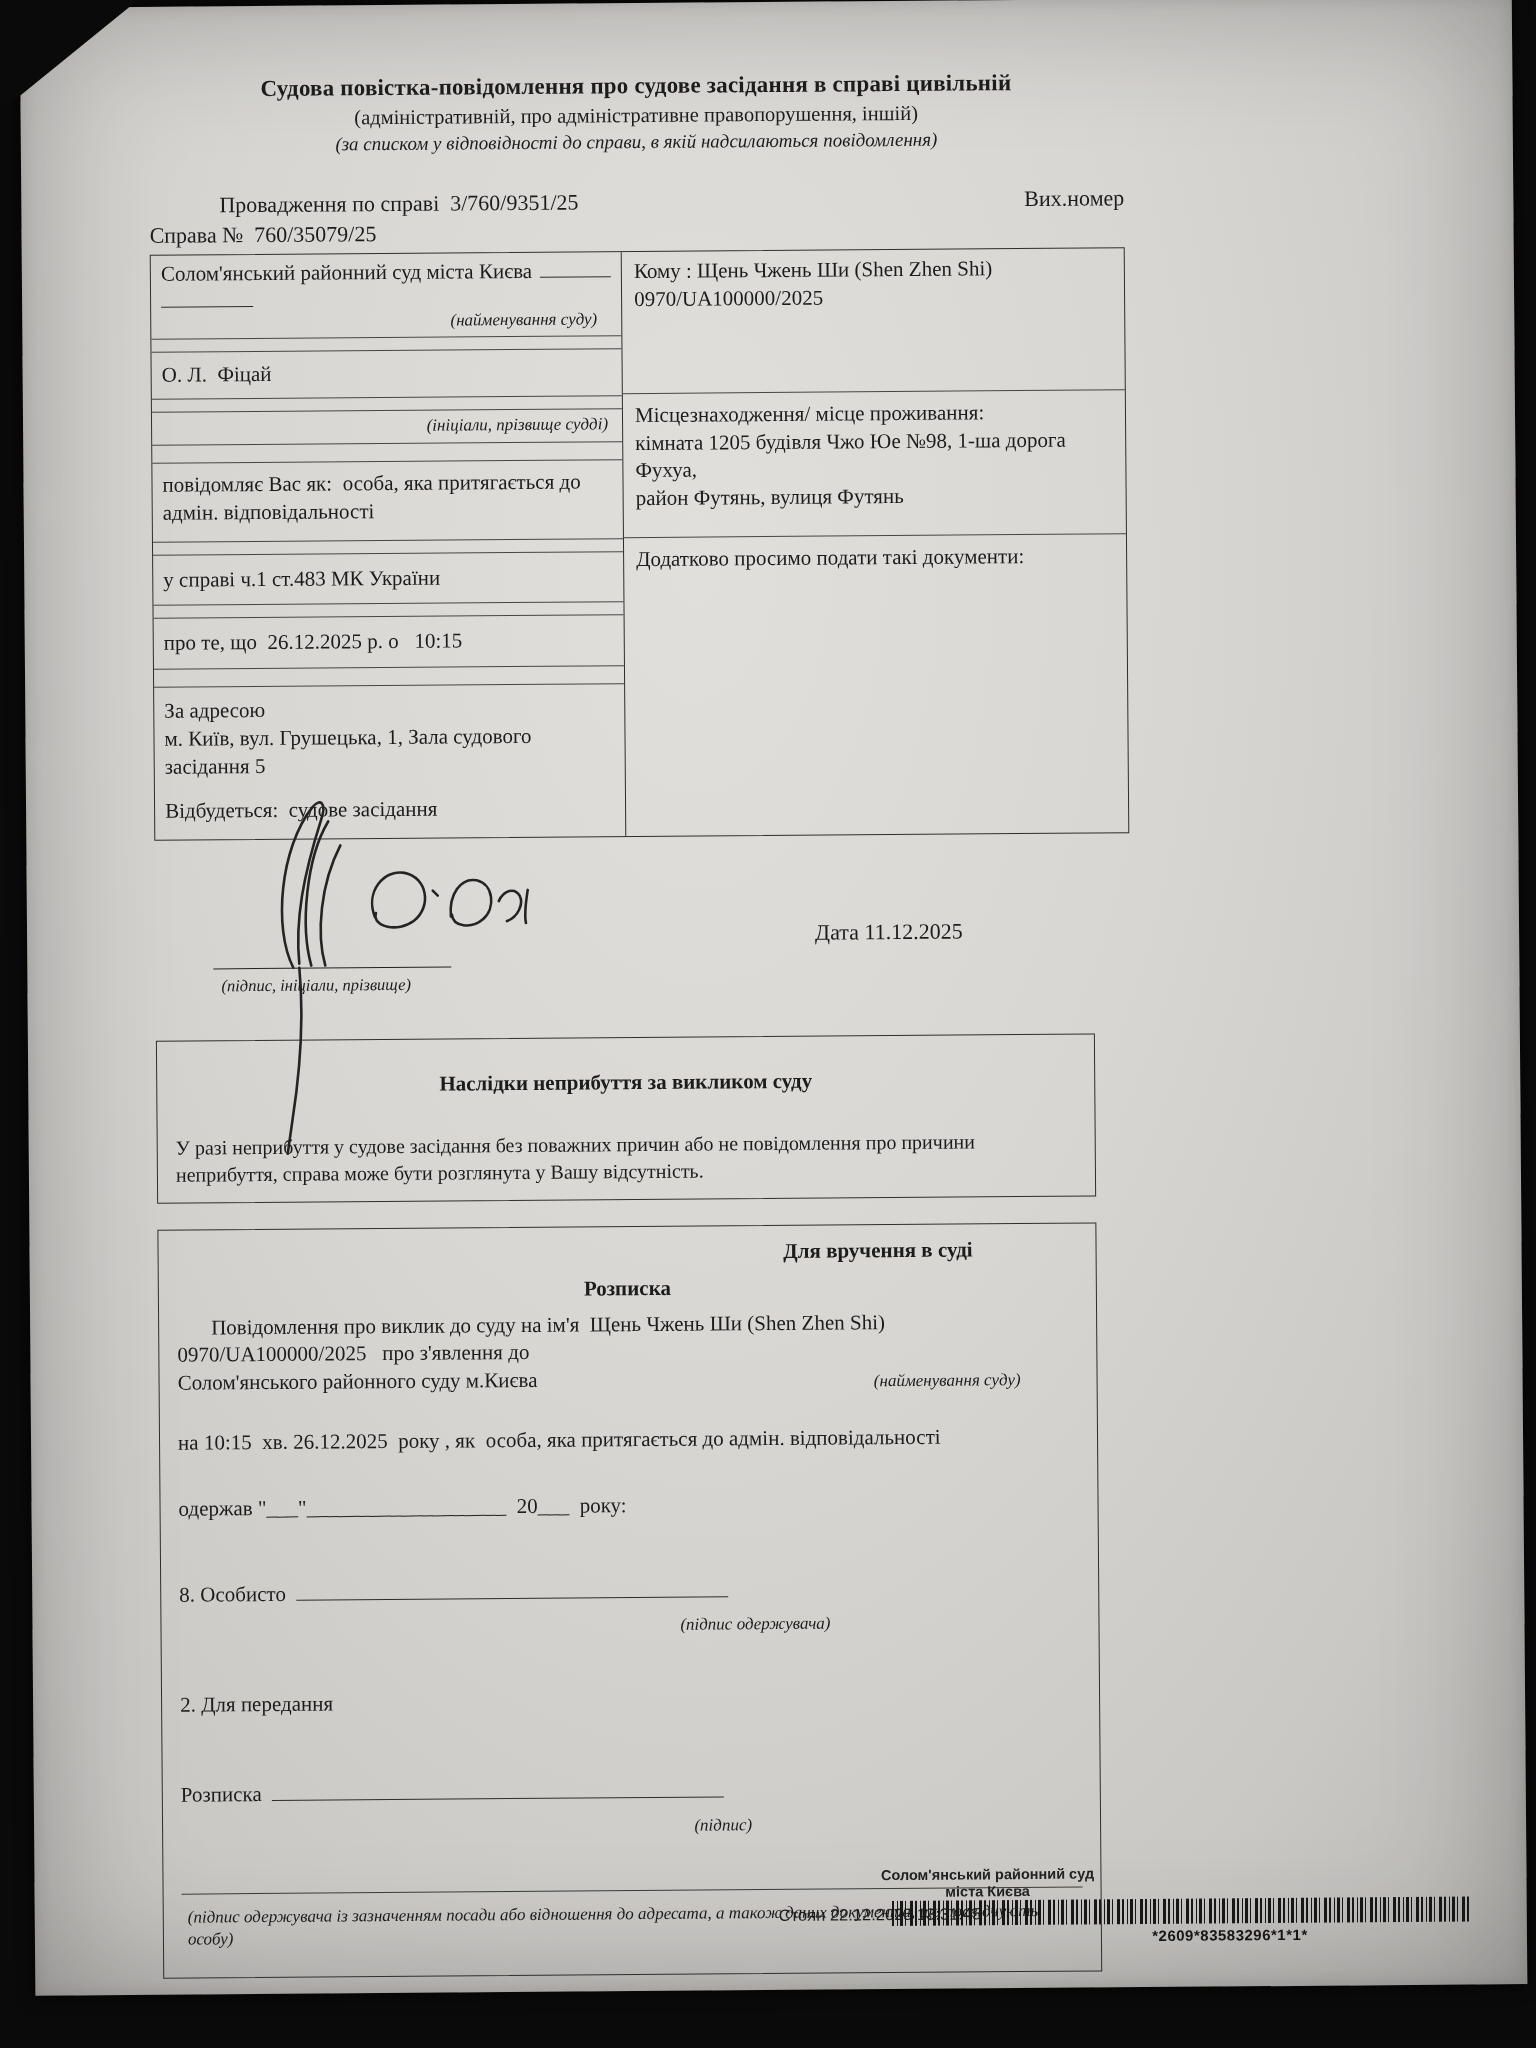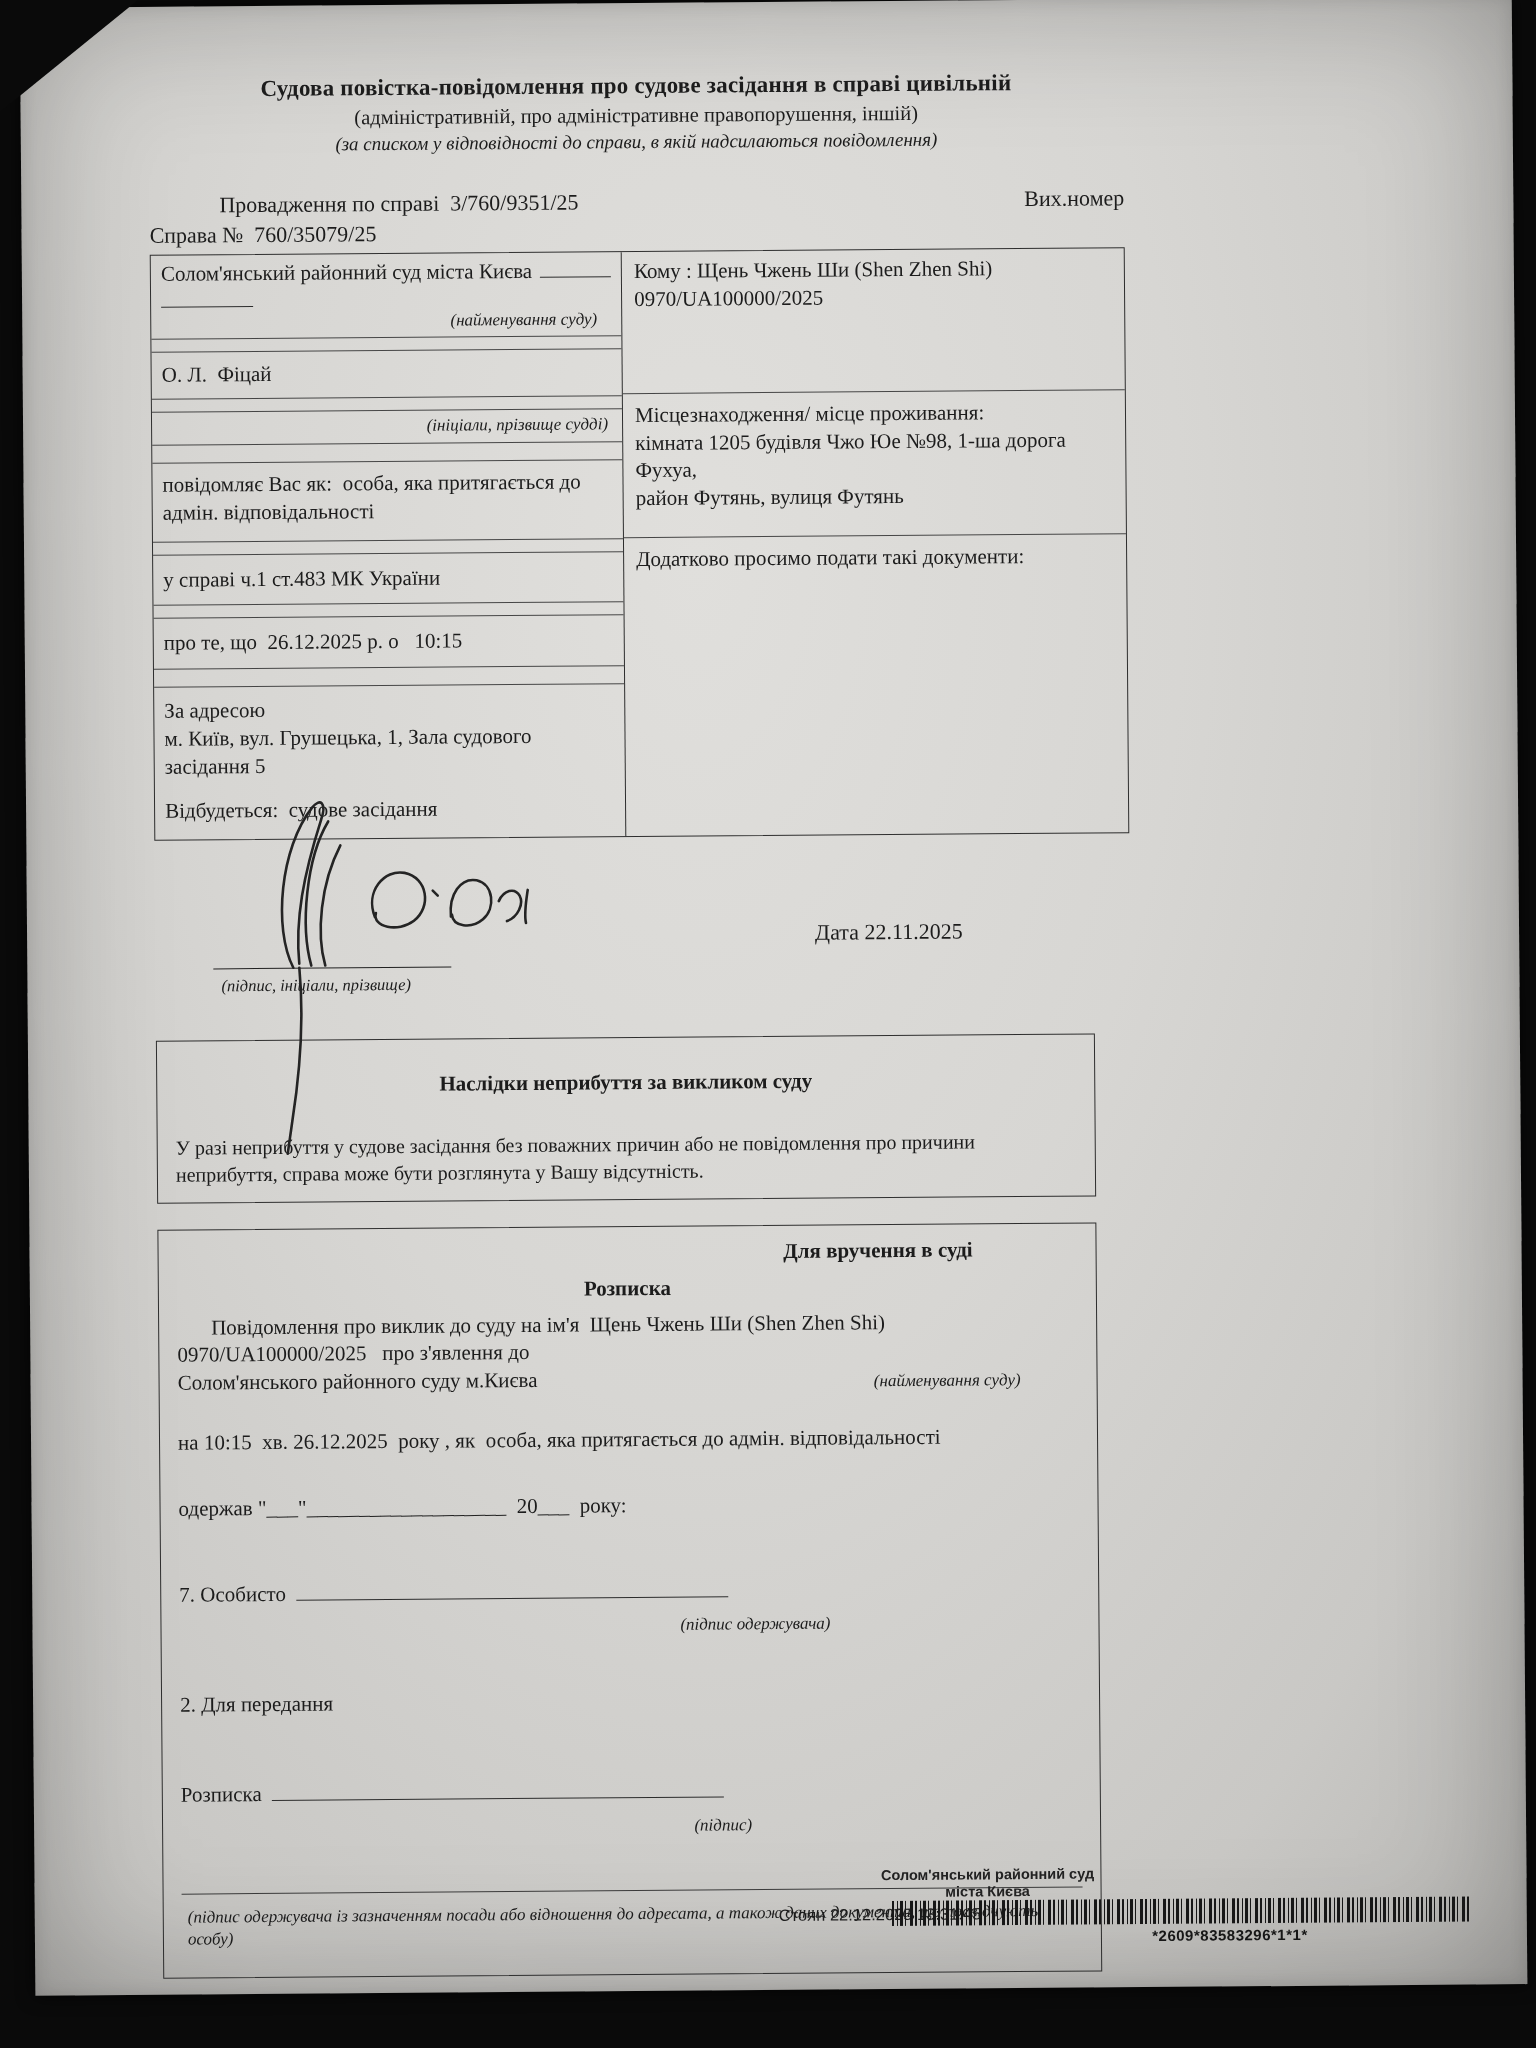--- a/index.html
+++ b/index.html
@@ -147,41 +147,41 @@
             <path d="M226,92 L231,97"></path>
             <path d="M244,118 C242,96 254,79 270,82 C287,86 289,110 276,121 C264,131 246,128 245,116"></path>
             <path d="M292,103 C297,92 308,89 313,98 C317,106 311,119 300,123"></path>
             <path d="M321,92 C319,105 317,116 319,125"></path>
           </g>
         </svg>
         <div class="sig-line"></div>
         <div class="sig-caption t">(підпис, ініціали, прізвище)</div>
         <div class="date-block">
           <span class="b t">Дата</span>
-          <span class="t">22.11.2025</span>
+          <span class="t">11.12.2025</span>
         </div>
       </div>
 
       <div class="cons-box">
         <div class="cons-title t">Наслідки неприбуття за викликом суду</div>
         <div class="cons-text t">У разі неприбуття у судове засідання без поважних причин або не повідомлення про причини неприбуття, справа може бути розглянута у Вашу відсутність.</div>
       </div>
 
       <div class="rec-box">
         <div class="rec-delivery t">Для вручення в суді</div>
         <div class="rec-title t">Розписка</div>
         <div class="rec-par1 t">Повідомлення про виклик до суду на ім'я  Щень Чжень Ши (Shen Zhen Shi) 0970/UA100000/2025   про з'явлення до</div>
         <div class="rec-par2">
           <span class="t">Солом'янського районного суду м.Києва</span>
           <span class="caption t">(найменування суду)</span>
         </div>
         <div class="rec-line3 t">на 10:15  хв. 26.12.2025  року , як  особа, яка притягається до адмін. відповідальності</div>
         <div class="rec-received t">одержав "___"___________________  20___  року:</div>
         <div class="rec-personally">
-          <span class="t">7. Особисто</span>
+          <span class="t">8. Особисто</span>
           <span class="blank"></span>
         </div>
         <div class="cap-receiver t">(підпис одержувача)</div>
         <div class="rec-transfer t">2. Для передання</div>
         <div class="rec-secretary">
           <span class="t">Розписка</span>
           <span class="blank"></span>
         </div>
         <div class="cap-signature t">(підпис)</div>
         <div class="rec-longline"></div>

